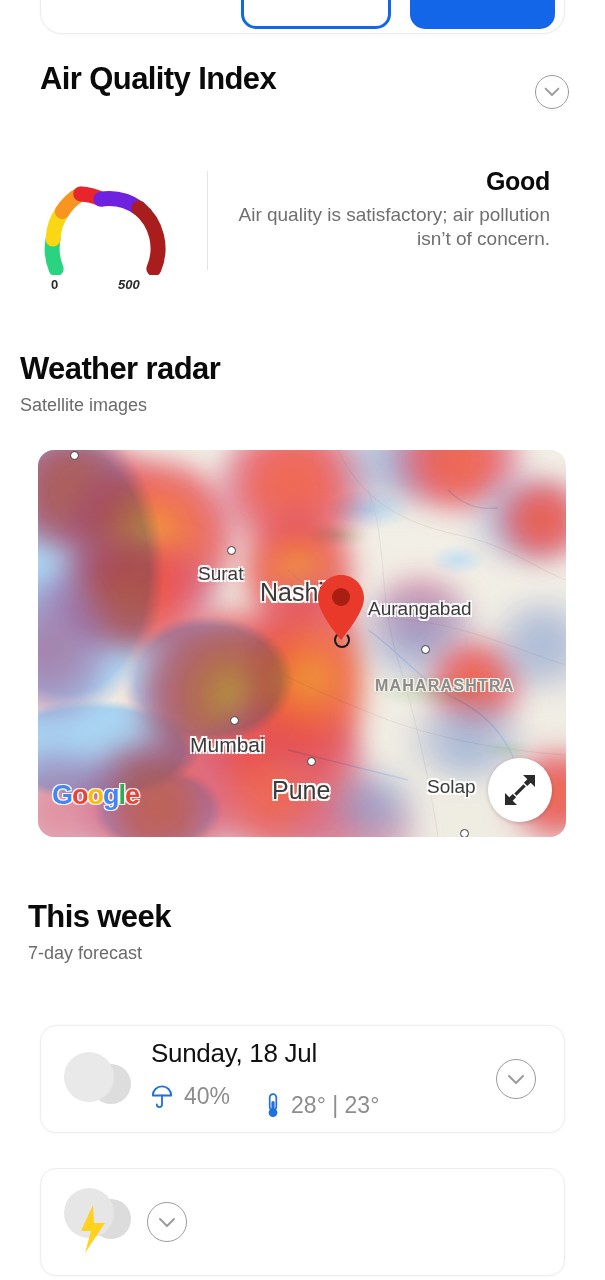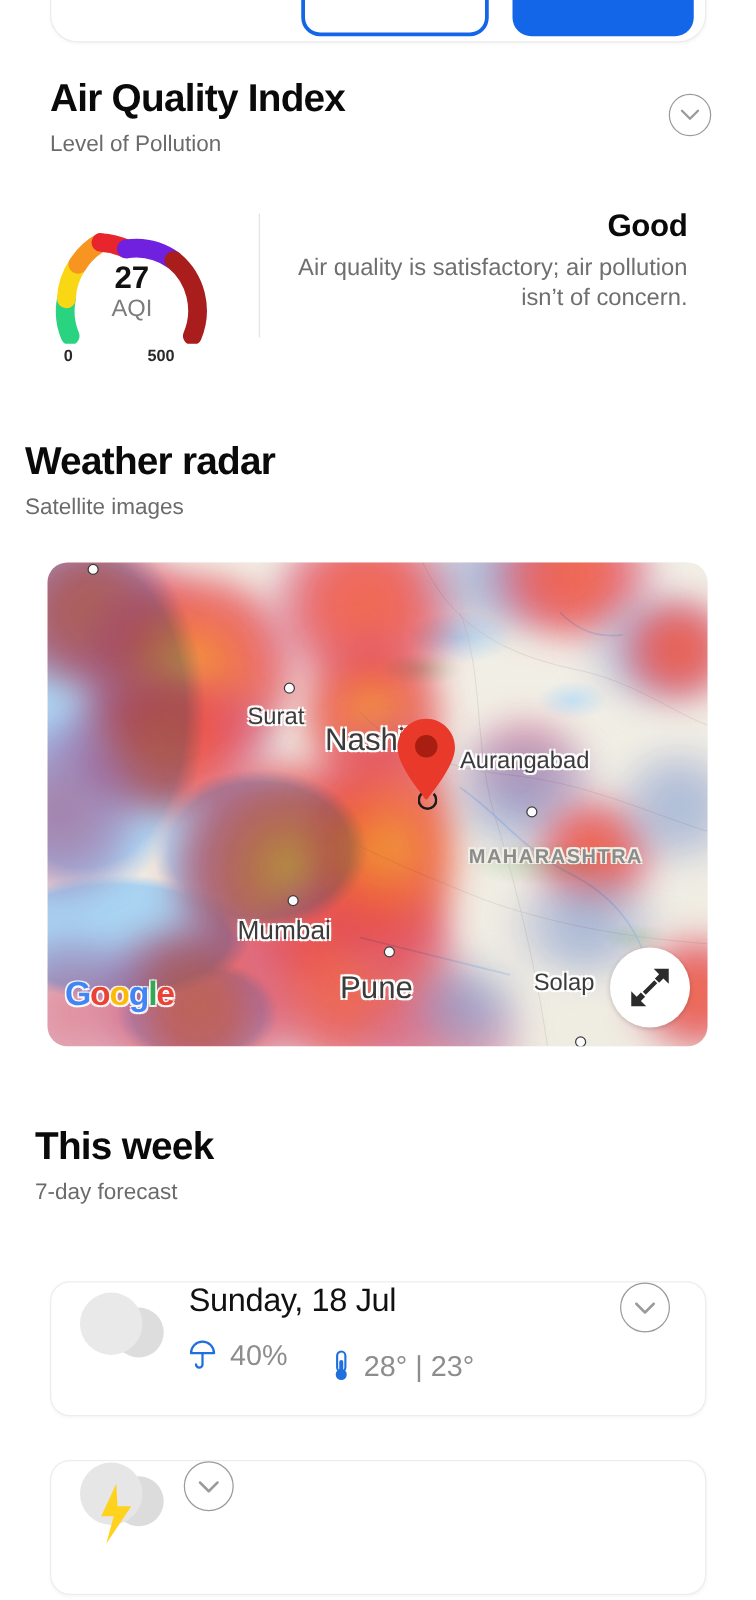--- a/index.html
+++ b/index.html
@@ -138,21 +138,21 @@
     margin-top: 2px;
   }
   .gauge-min, .gauge-max {
     position: absolute;
     bottom: 0;
     font-size: 13px;
     font-weight: 700;
     color: #2a2a2a;
   }
   .gauge-min { left: 13px; }
-  .gauge-max { left: 80px; }
+  .gauge-max { left: 80px; font-style: italic; }
 
   .aqi-divider {
     width: 1px;
     align-self: stretch;
     background: #e3e3e3;
     margin: 4px 0 22px 34px;
   }
   .aqi-text {
     margin-left: 22px;
     padding-right: 34px;
@@ -311,21 +311,21 @@
   .day-card {
     position: absolute;
     left: 40px;
     width: 525px;
     height: 108px;
     background: #ffffff;
     border: 1px solid #ededed;
     border-radius: 16px;
     box-shadow: 0 1px 3px rgba(0,0,0,0.035);
     display: flex;
-    align-items: flex-start;
+    align-items: center;
   }
   #day-card-0 { top: 1025px; }
   #day-card-1 { top: 1168px; }
 
   .day-icon {
     position: relative;
     width: 86px;
     height: 70px;
     flex: none;
     margin-left: 20px;
@@ -362,21 +362,20 @@
 
   <div class="top-partial-card">
     <div class="top-partial-text">g y</div>
     <div class="btn-outline"></div>
     <div class="btn-filled"></div>
   </div>
 
   <div class="section" id="aqi-section">
     <div id="aqi-head">
       <div class="section-title">Air Quality Index</div>
-      <div class="section-sub">Level of Pollution</div>
       <div id="aqi-chevron">
         <div class="circle-chevron">
           <svg width="16" height="10" viewBox="0 0 16 10">
             <path d="M1.6 1.6 L8 8 L14.4 1.6" fill="none" stroke="#9b9b9b" stroke-width="1.9" stroke-linecap="round" stroke-linejoin="round"></path>
           </svg>
         </div>
       </div>
     </div>
 
     <div class="aqi-body">
@@ -392,24 +391,20 @@
 
             <path d="M 24.3 44.5 A 52 52 0 0 1 42.7 27.0" stroke="#f79520"></path>
 
             <path d="M 42.7 27.0 A 52 52 0 0 1 63.0 32.1" stroke="#e8252c"></path>
 
             <path d="M 63.0 32.1 A 52 52 0 0 1 101.0 41.3" stroke="#7021e0"></path>
 
             <path d="M 101.0 41.3 A 52 52 0 0 1 115.9 101.8" stroke="#a91d1d"></path>
           </g>
         </svg>
-        <div class="gauge-center">
-          <div class="gauge-value">27</div>
-          <div class="gauge-unit">AQI</div>
-        </div>
         <div class="gauge-min">0</div>
         <div class="gauge-max">500</div>
       </div>
 
       <div class="aqi-divider"></div>
 
       <div class="aqi-text">
         <div class="aqi-level">Good</div>
         <div class="aqi-desc">Air quality is satisfactory; air pollution isn’t of concern.</div>
       </div>

